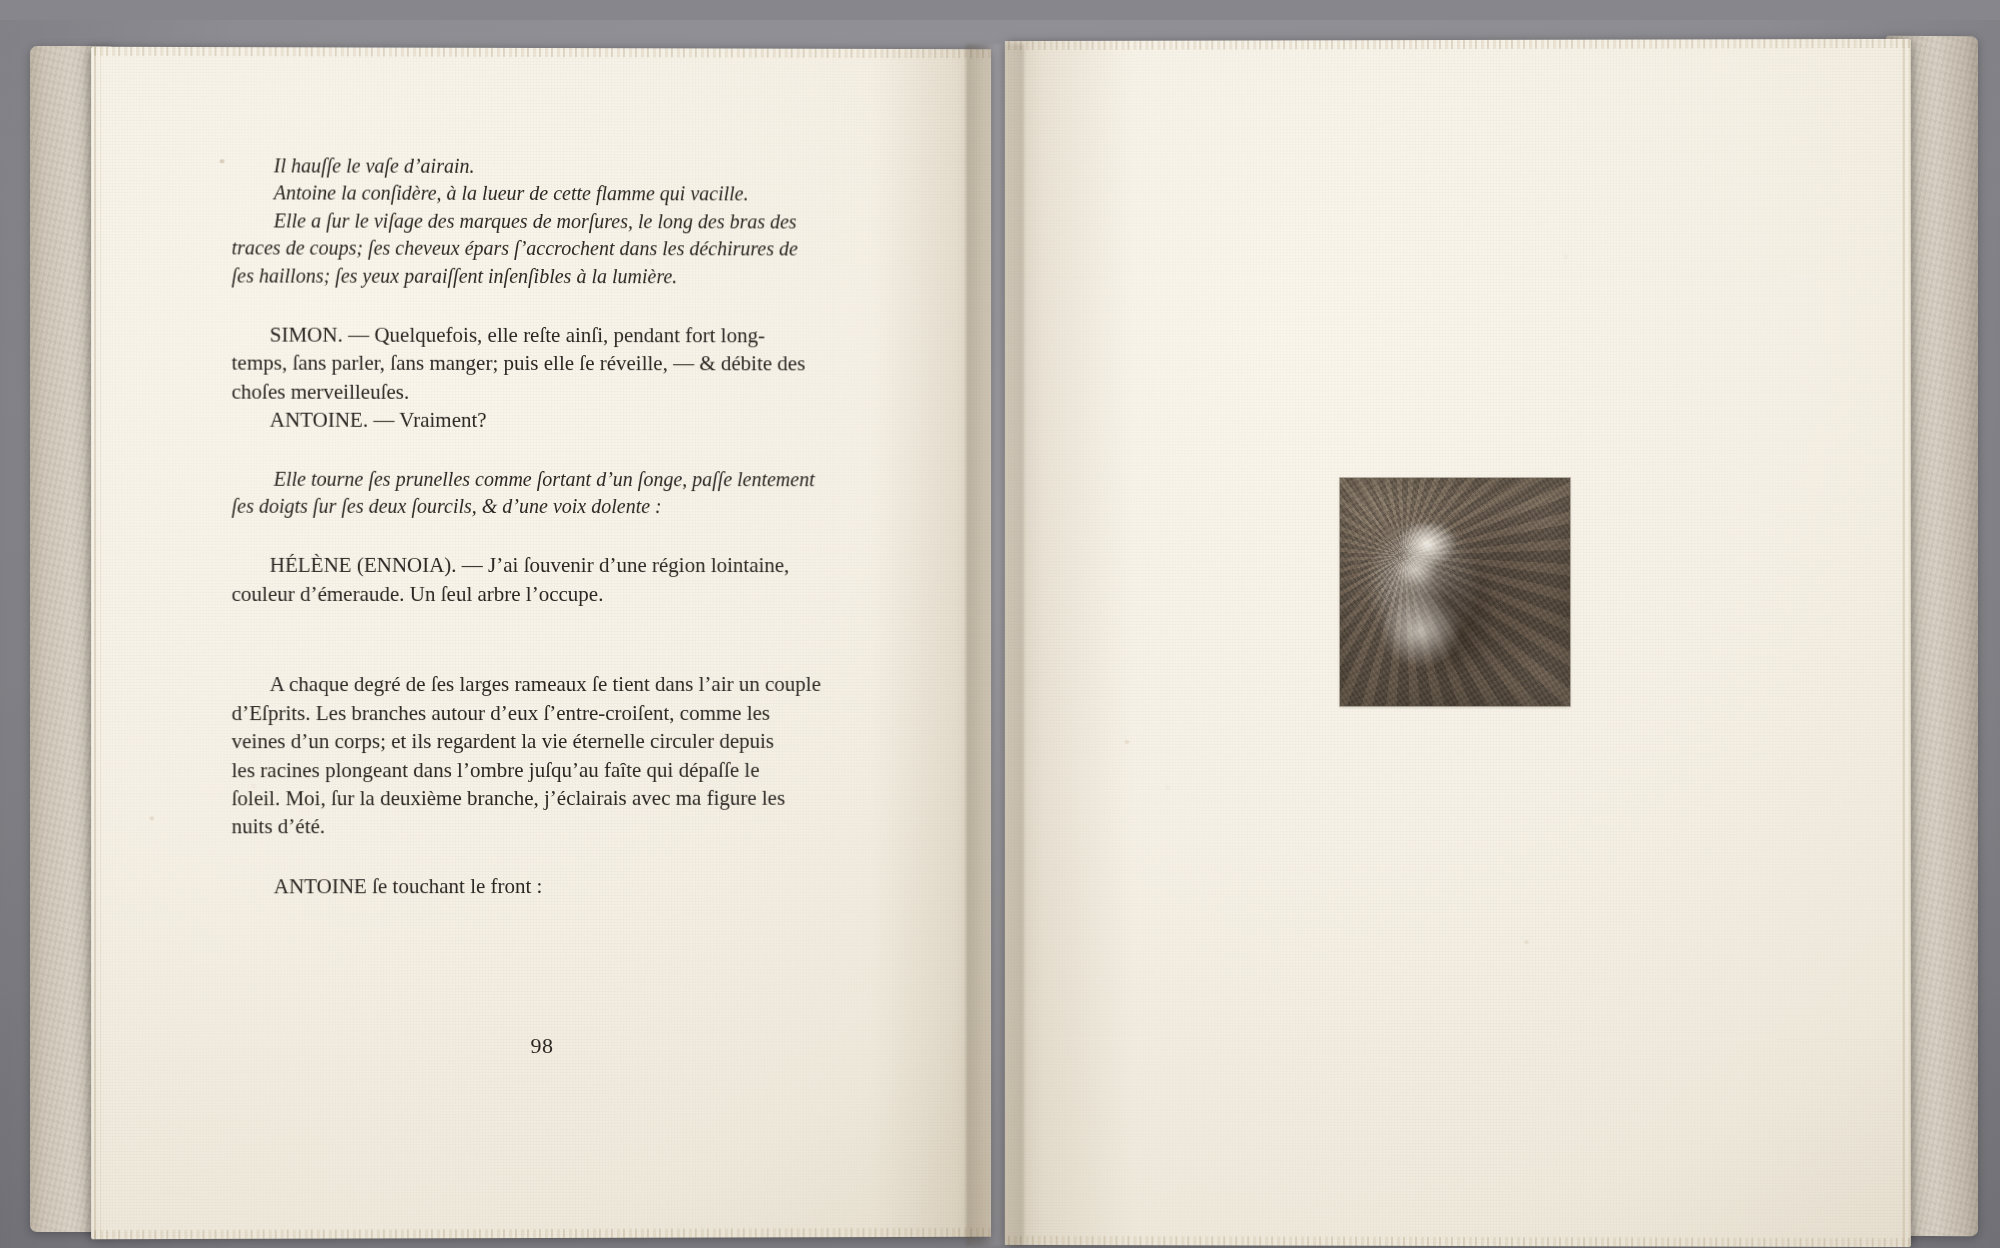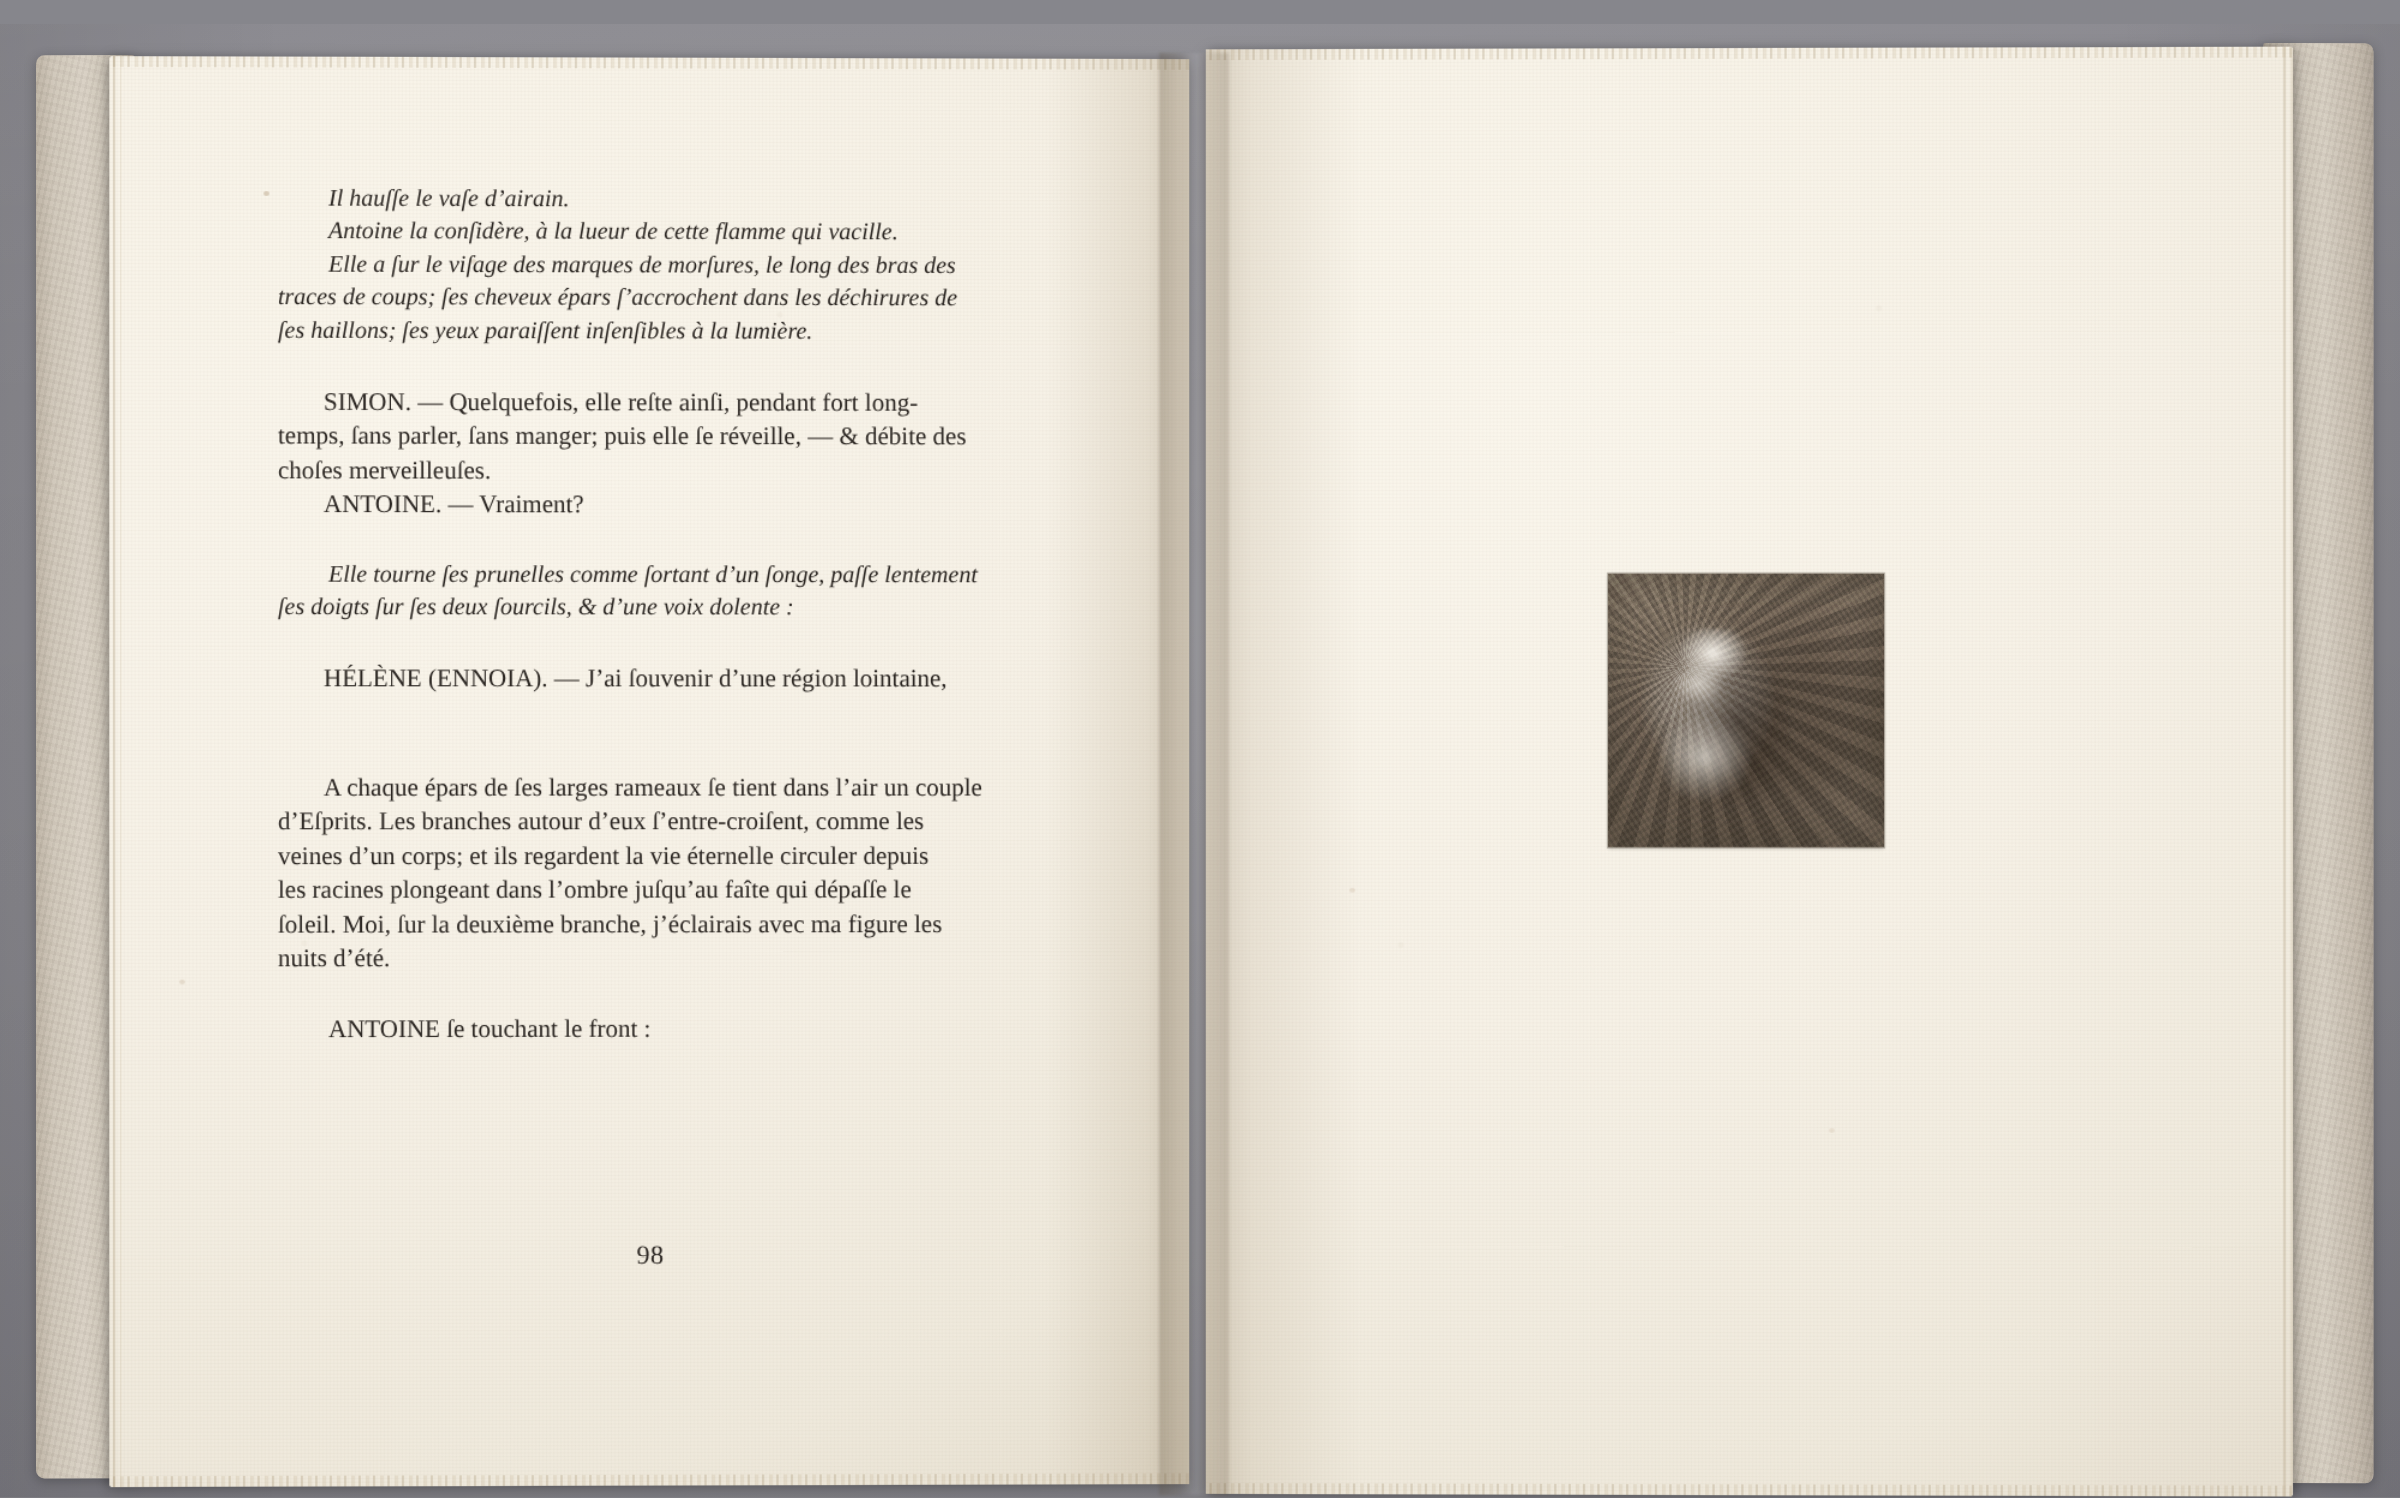--- a/index.html
+++ b/index.html
@@ -243,29 +243,30 @@
 
       <div class="stage-dir">
         <span class="ln" style="padding-left:42px;">Elle tourne ſes prunelles comme ſortant d’un ſonge, paſſe lentement</span>
         <span class="ln">ſes doigts ſur ſes deux ſourcils, &amp; d’une voix dolente :</span>
       </div>
 
       <div class="gap-lg"></div>
 
       <div class="para">
         <span class="ln" style="padding-left:38px;">HÉLÈNE (ENNOIA). — J’ai ſouvenir d’une région lointaine,</span>
-      </div>
-
-      <div class="gap-lg"></div>
-
-
-      <div class="gap-lg"></div>
-
-      <div class="para">
-        <span class="ln" style="padding-left:38px;">A chaque épars de ſes larges rameaux ſe tient dans l’air un couple</span>
+        <span class="ln">couleur d’émeraude. Un ſeul arbre l’occupe.</span>
+      </div>
+
+      <div class="gap-lg"></div>
+
+
+      <div class="gap-lg"></div>
+
+      <div class="para">
+        <span class="ln" style="padding-left:38px;">A chaque degré de ſes larges rameaux ſe tient dans l’air un couple</span>
         <span class="ln">d’Eſprits. Les branches autour d’eux ſ’entre-croiſent, comme les</span>
         <span class="ln">veines d’un corps; et ils regardent la vie éternelle circuler depuis</span>
         <span class="ln">les racines plongeant dans l’ombre juſqu’au faîte qui dépaſſe le</span>
         <span class="ln">ſoleil. Moi, ſur la deuxième branche, j’éclairais avec ma figure les</span>
         <span class="ln">nuits d’été.</span>
       </div>
 
       <div class="gap-lg"></div>
 
       <div class="para">

